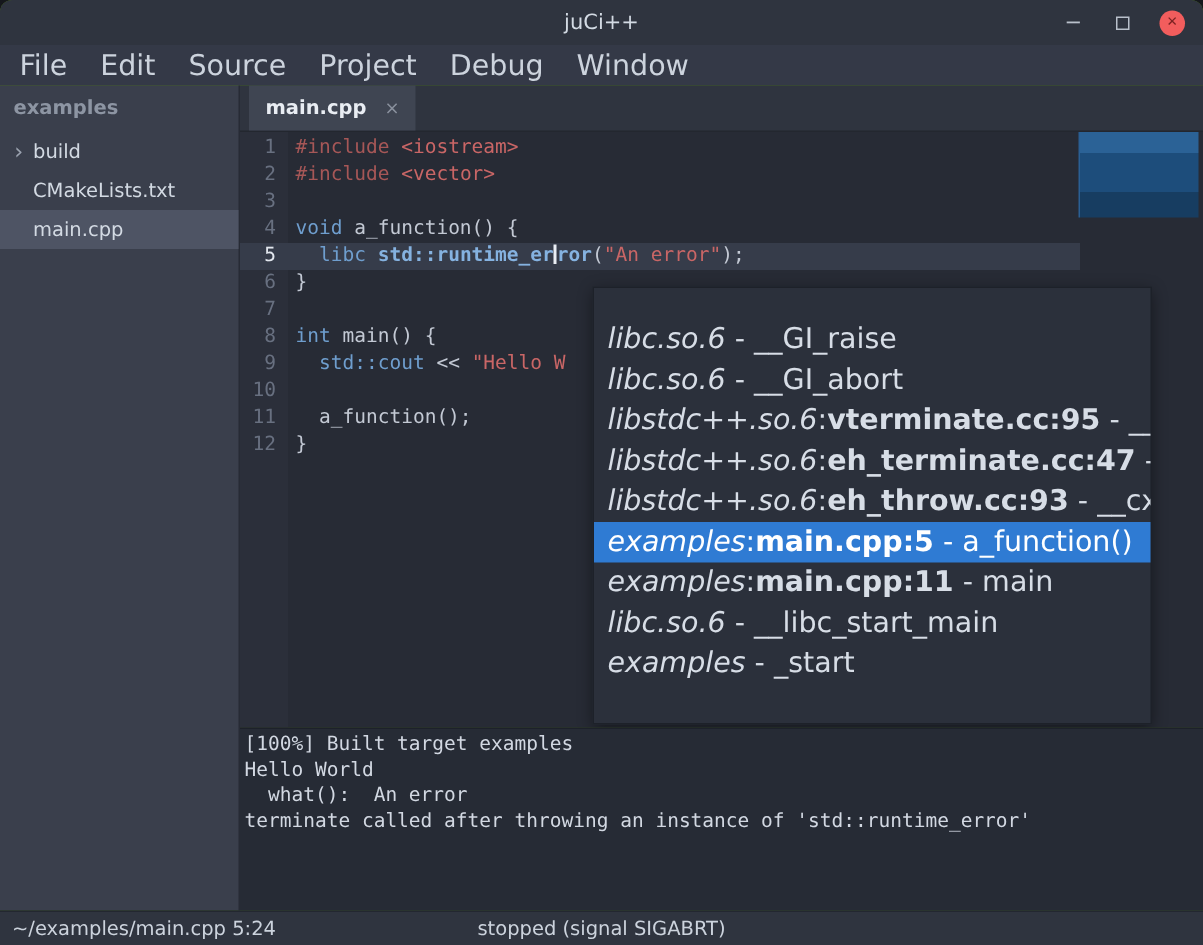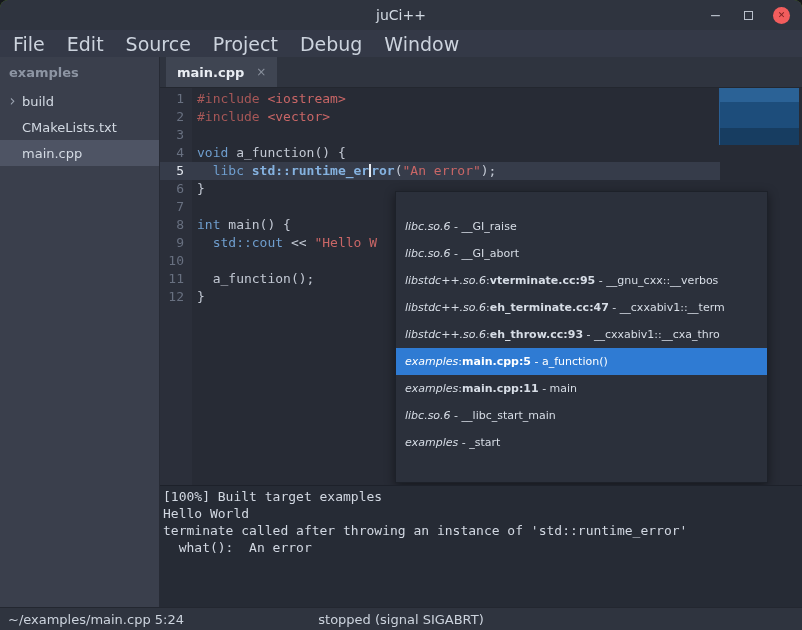--- a/index.html
+++ b/index.html
@@ -34,21 +34,21 @@
   .ln{width:32px;flex:none;text-align:right;padding-right:8px;color:#687080}
   .line.current .ln{color:#e2e7ee}
   .lc{padding-left:5px}
   .pl{color:#c3c9d4}
   .pp{color:#a65757}
   .str{color:#c96666}
   .kw{color:#6f9ece}
   .ty{color:#85b2e0;font-weight:bold}
   .caret{display:inline-block;width:0;height:13px;border-left:2px solid #eaeef4;vertical-align:-2px}
   .tooltip-box{position:absolute;left:559px;top:0;width:80px;height:57px;background:linear-gradient(#2b6296 0,#2b6296 14px,#1d4d7b 14px,#1d4d7b 40px,#173d61 40px);border-left:1px solid #2a5f93}
-  .popup{position:absolute;left:235px;top:103px;width:373px;height:292px;background:#2b303b;border:1px solid #1d2129;padding-top:21px;font-family:"DejaVu Sans","Liberation Sans",sans-serif;font-size:11px;color:#d7dde6;box-shadow:0 3px 10px rgba(0,0,0,.45)}
+  .popup{position:absolute;left:235px;top:103px;width:373px;height:292px;background:#2b303b;border:1px solid #1d2129;padding-top:21px;font-family:"DejaVu Sans","Liberation Sans",sans-serif;font-size:19px;color:#d7dde6;box-shadow:0 3px 10px rgba(0,0,0,.45)}
   .prow{height:27px;line-height:27px;padding:0 9px;white-space:nowrap;overflow:hidden}
   .prow.selected{background:#2f7bd3;color:#ffffff}
   .it{font-style:italic}
   .b{font-weight:bold}
   .terminal{height:122px;flex:none;background:#262b35;border-top:1px solid #1d212a;font-family:"DejaVu Sans Mono","Liberation Mono",monospace;font-size:13px;color:#d2d8e2;padding:2px 0 0 3px;overflow:hidden}
   .tline{height:17px;line-height:17px;white-space:pre}
   .statusbar{height:23px;flex:none;background:#2f343f;border-top:1px solid #232730;position:relative;display:flex;align-items:center;font-size:13px;color:#ccd3dd}
   .status-left{margin-left:8px;position:relative;z-index:1}
   .status-center{position:absolute;left:0;right:0;text-align:center}
 </style>
@@ -130,22 +130,22 @@
             <div class="prow selected"><span class="it ">examples</span><span>:</span><span class="b">main.cpp:5</span><span> - a_function()</span></div>
             <div class="prow"><span class="it ">examples</span><span>:</span><span class="b">main.cpp:11</span><span> - main</span></div>
             <div class="prow"><span class="it ">libc.so.6</span><span> - __libc_start_main</span></div>
             <div class="prow"><span class="it ">examples</span><span> - _start</span></div>
           </div>
       </div>
 
       <div class="terminal">
           <div class="tline">[100%] Built target examples</div>
           <div class="tline">Hello World</div>
+          <div class="tline">  what():  An error</div>
           <div class="tline">terminate called after throwing an instance of 'std::runtime_error'</div>
-          <div class="tline">  what():  An error</div>
         </div>
 
     </div>
   </div>
 
   <div class="statusbar">
     <span class="status-center">stopped (signal SIGABRT)</span>
     <span class="status-left">~/examples/main.cpp 5:24</span>
   </div>
 

